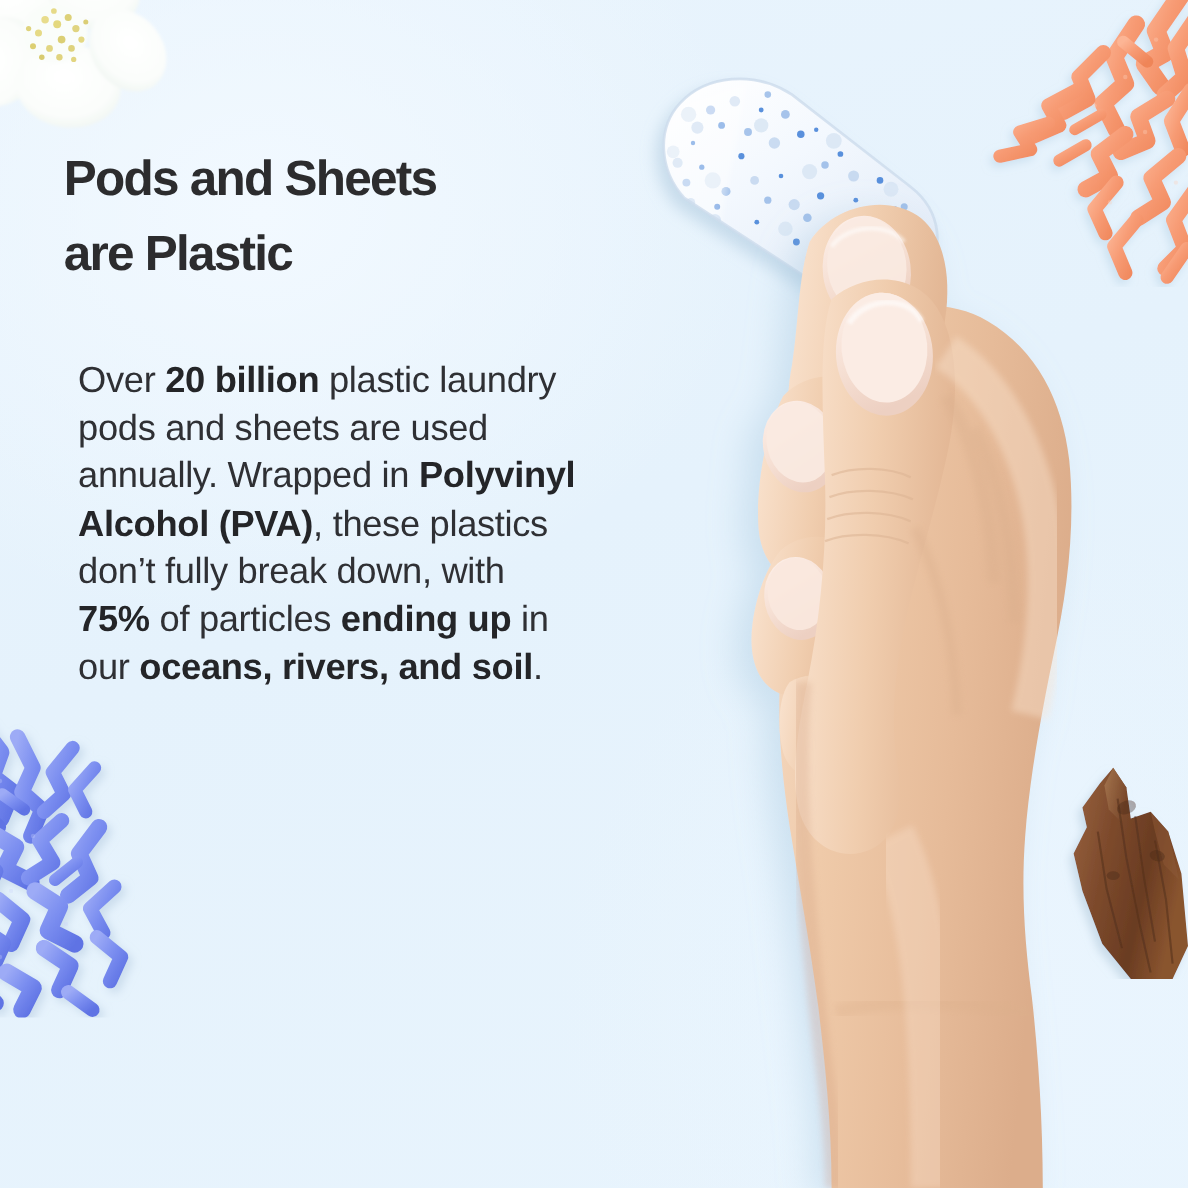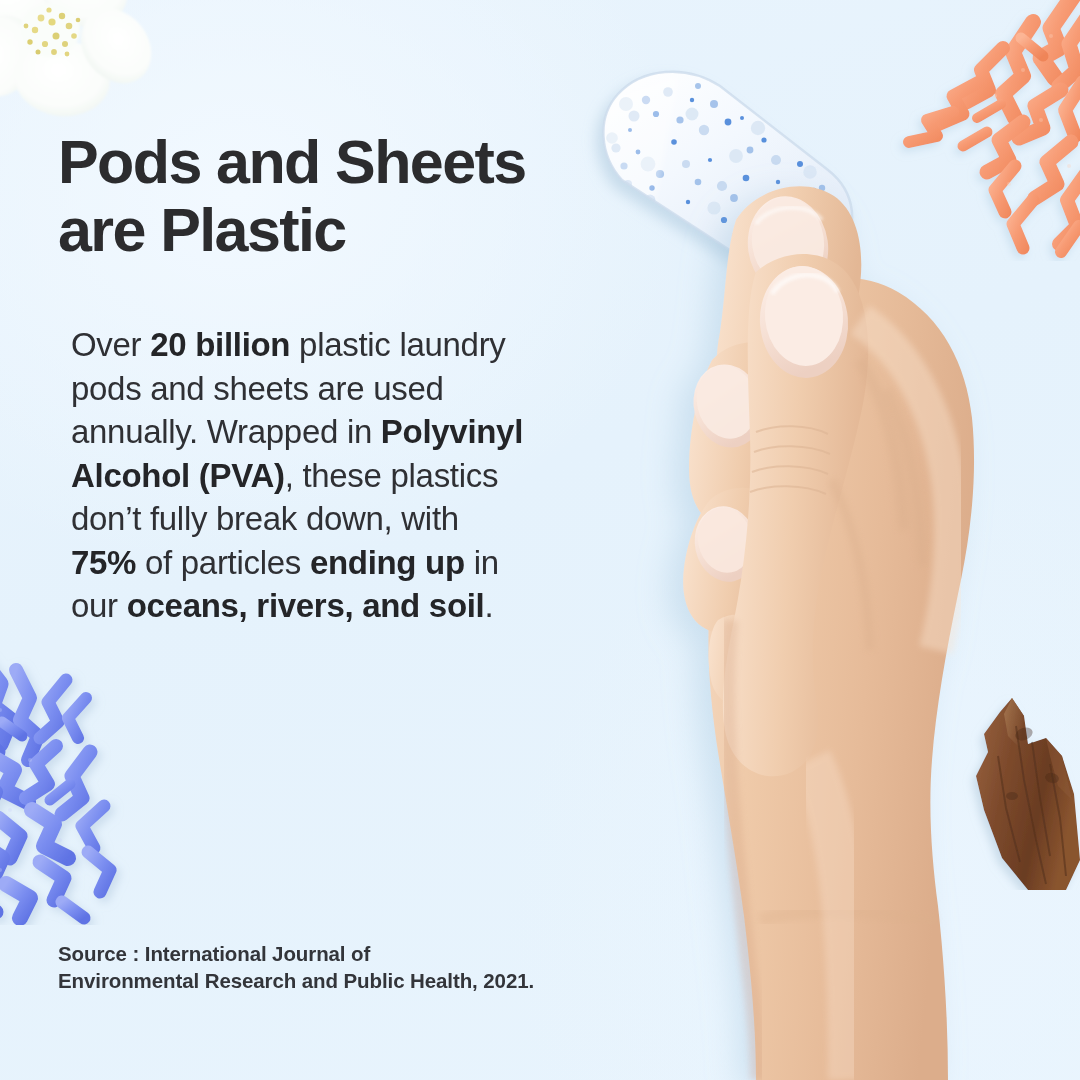--- a/index.html
+++ b/index.html
@@ -31,21 +31,21 @@
   
   .text-col {
     position: absolute;
     left: 58px;
     top: 128px;
     width: 520px;
     z-index: 40;
   }
   .headline {
     margin: 0;
-    font-size: 61px;
+    font-size: 45px;
     line-height: 68px;
     font-weight: 700;
     letter-spacing: -1.6px;
     color: #2c2c2e;
     white-space: pre-line;
   }
   .body-copy {
     margin: 13px;
     position: absolute;
     top: 182px;
@@ -517,16 +517,14 @@
       </g>
     </svg>
   </div>
 
   <div class="text-col">
     <h1 class="headline">Pods and Sheets
 are Plastic</h1>
     <p class="body-copy">Over <b>20 billion</b> plastic laundry pods and sheets are used annually. Wrapped in <b>Polyvinyl Alcohol (PVA)</b>, these plastics don’t fully break down, with <b>75%</b> of particles <b>ending up</b> in our <b>oceans, rivers, and soil</b>.</p>
   </div>
 
-  <p class="source">Source : International Journal of
-Environmental Research and Public Health, 2021.</p>
 
 </div>
 
 </body></html>

